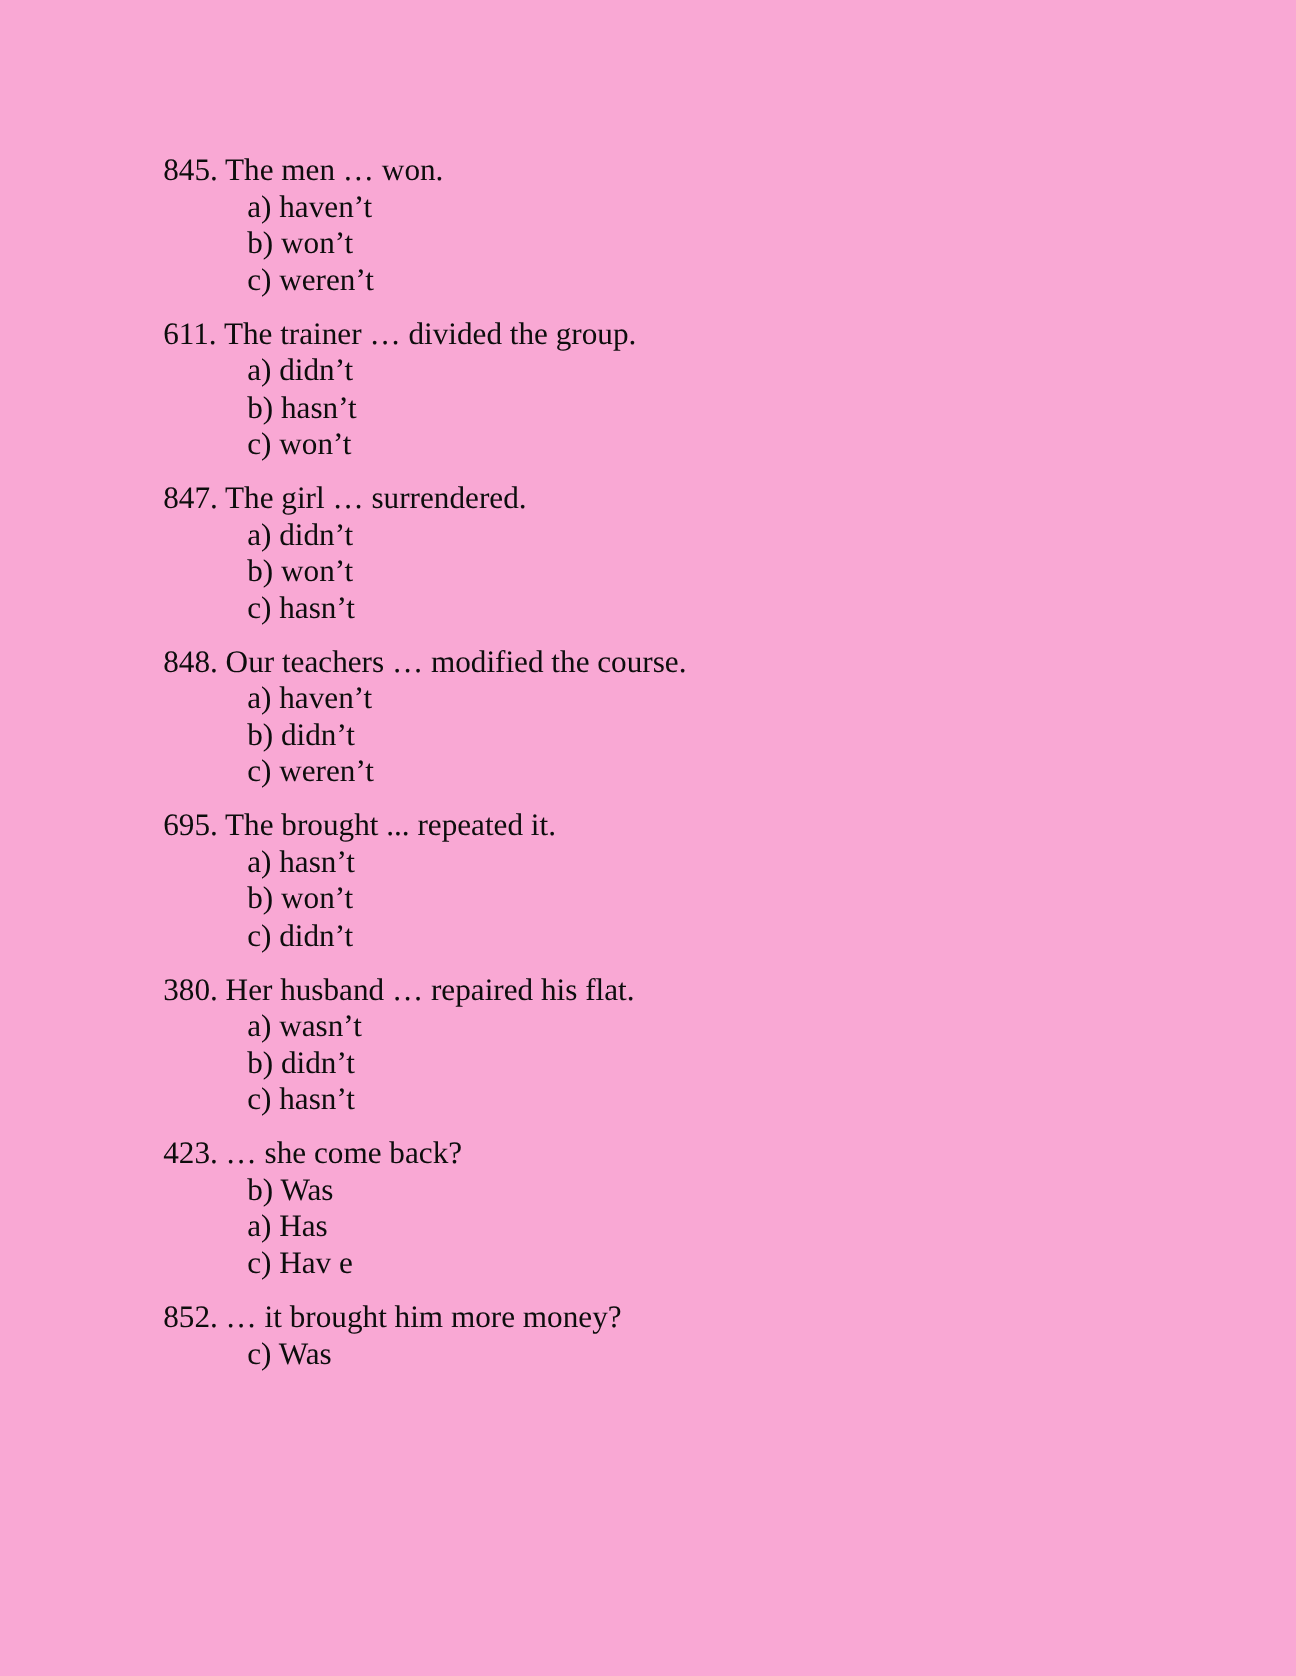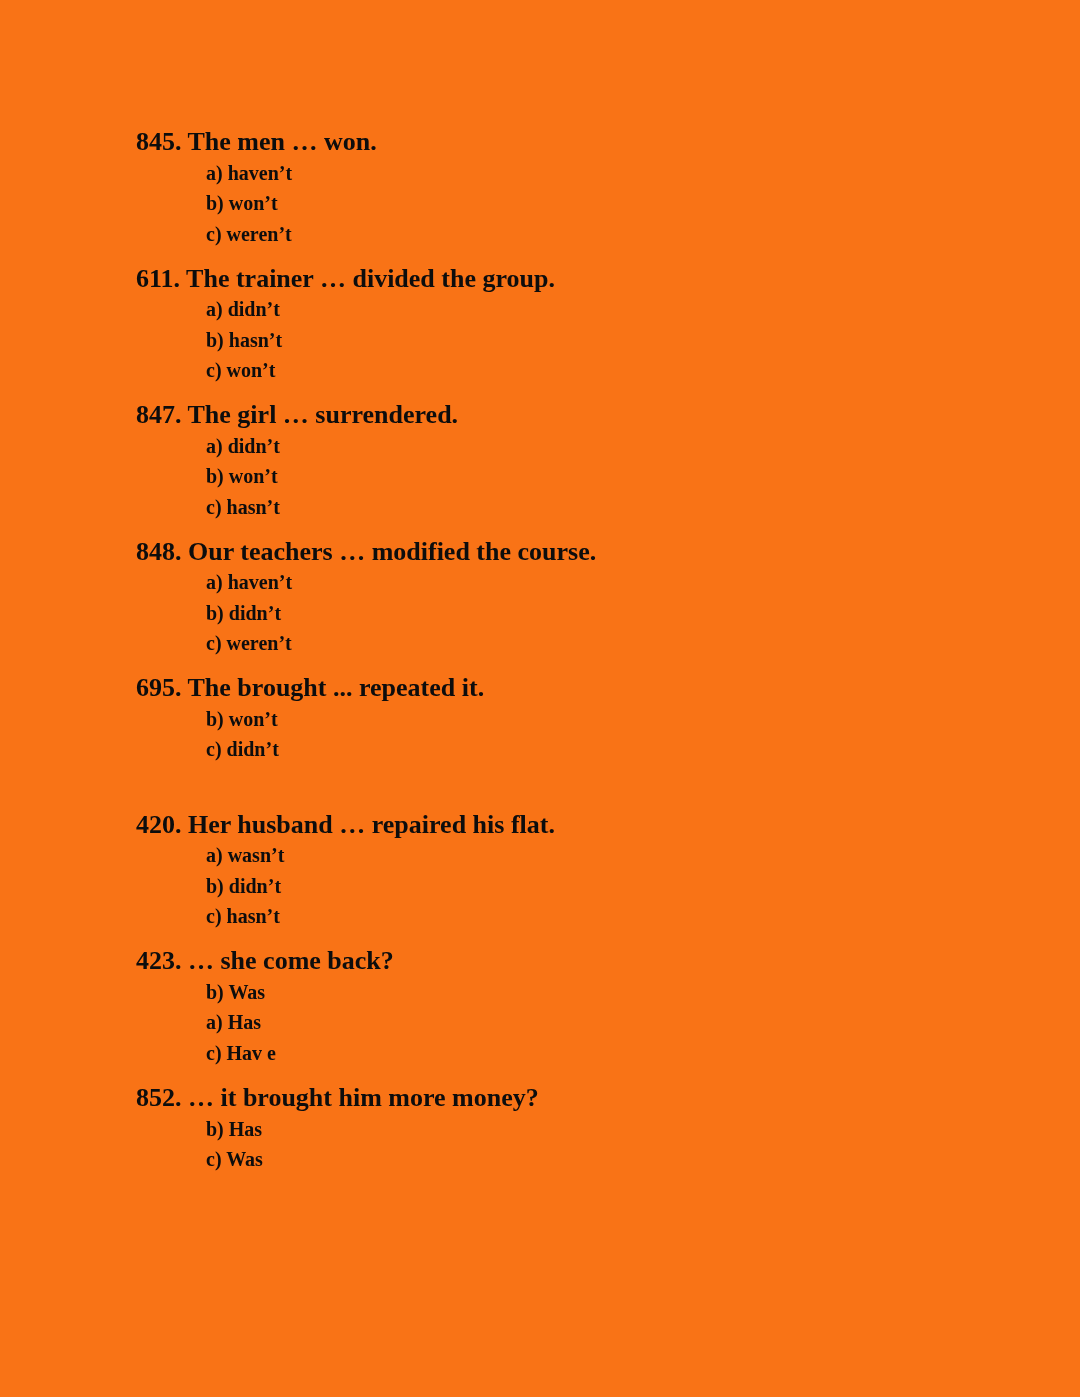--- a/index.html
+++ b/index.html
@@ -14,42 +14,41 @@
       overflow: hidden;
       font-family: "Liberation Serif", "DejaVu Serif", serif;
       color: #0d0d0d;
     }
     .page {
       position: absolute;
       left: 0;
       top: 0;
       width: 1080px;
       height: 1397px;
-      background: #f97316;
-      font-weight: bold;
+      background: #f9a8d4;
     }
     .question {
       position: absolute;
       left: 136px;
       width: 800px;
     }
     .q-line {
       font-size: 26px;
       line-height: 30.5px;
       height: 30.5px;
       white-space: pre;
     }
     .q-num { }
     .options {
       margin: 0;
       padding: 0;
       list-style: none;
     }
     .option {
-      font-size: 20px;
+      font-size: 26px;
       line-height: 30.5px;
       height: 30.5px;
       padding-left: 70px;
       white-space: pre;
       cursor: pointer;
     }
   </style>
 </head>
 <body>
 
@@ -87,44 +86,44 @@
     <ul class="options">
       <li class="option"><span>a)</span> <span>haven’t</span></li>
       <li class="option"><span>b)</span> <span>didn’t</span></li>
       <li class="option"><span>c)</span> <span>weren’t</span></li>
     </ul>
   </div>
 
   <div class="question" style="top:673px">
     <div class="q-line"><span class="q-num">695.</span> <span>The brought ... repeated it.</span></div>
     <ul class="options">
+      <li class="option"><span>a)</span> <span>hasn’t</span></li>
       <li class="option"><span>b)</span> <span>won’t</span></li>
       <li class="option"><span>c)</span> <span>didn’t</span></li>
     </ul>
   </div>
 
   <div class="question" style="top:809.5px">
-    <div class="q-line"><span class="q-num">420.</span> <span>Her husband … repaired his flat.</span></div>
+    <div class="q-line"><span class="q-num">380.</span> <span>Her husband … repaired his flat.</span></div>
     <ul class="options">
       <li class="option"><span>a)</span> <span>wasn’t</span></li>
       <li class="option"><span>b)</span> <span>didn’t</span></li>
       <li class="option"><span>c)</span> <span>hasn’t</span></li>
     </ul>
   </div>
 
   <div class="question" style="top:946px">
     <div class="q-line"><span class="q-num">423.</span> <span>… she come back?</span></div>
     <ul class="options">
       <li class="option"><span>b)</span> <span>Was</span></li>
       <li class="option"><span>a)</span> <span>Has</span></li>
       <li class="option"><span>c)</span> <span>Hav e</span></li>
     </ul>
   </div>
 
   <div class="question" style="top:1083px">
     <div class="q-line"><span class="q-num">852.</span> <span>… it brought him more money?</span></div>
     <ul class="options">
-      <li class="option"><span>b)</span> <span>Has</span></li>
       <li class="option"><span>c)</span> <span>Was</span></li>
     </ul>
   </div>
 
 </div>
 
 </body></html>

